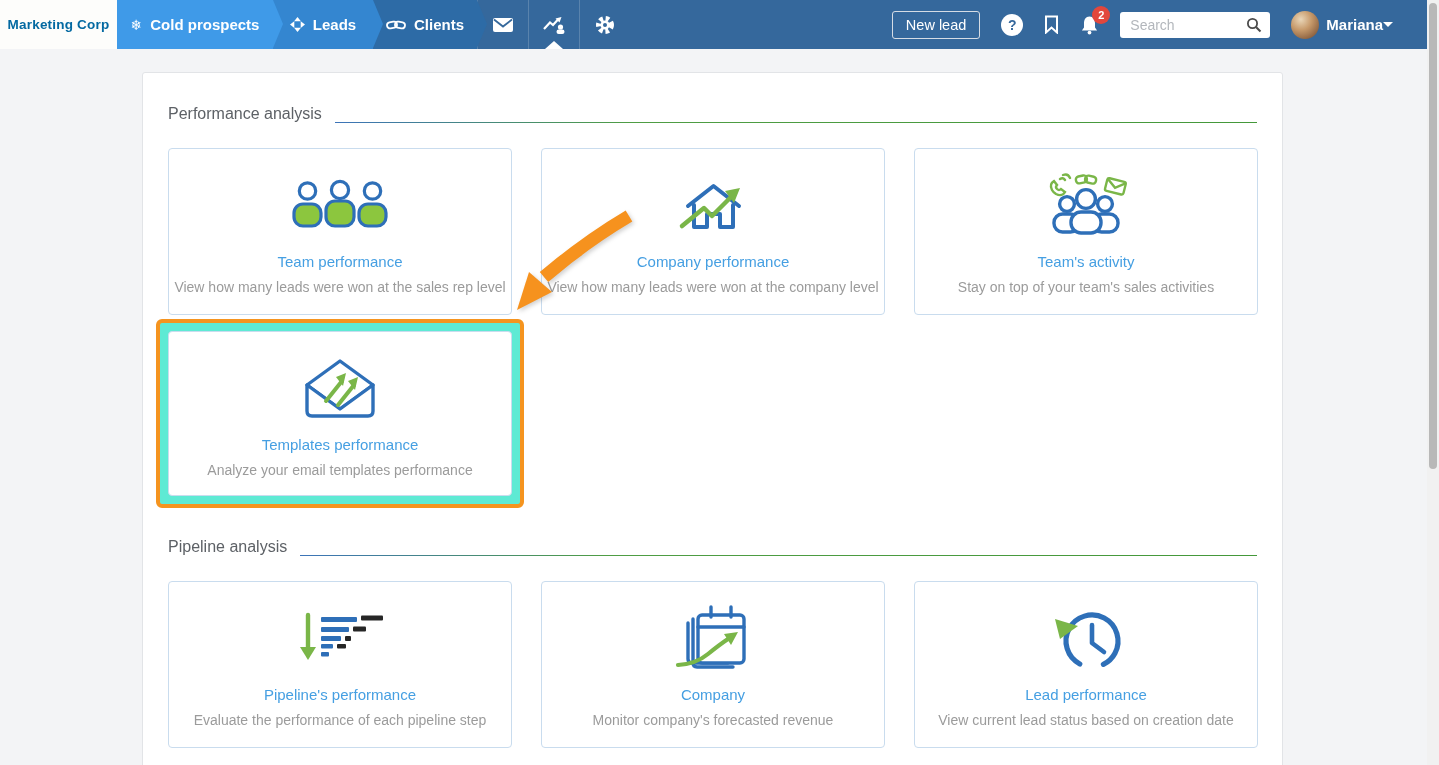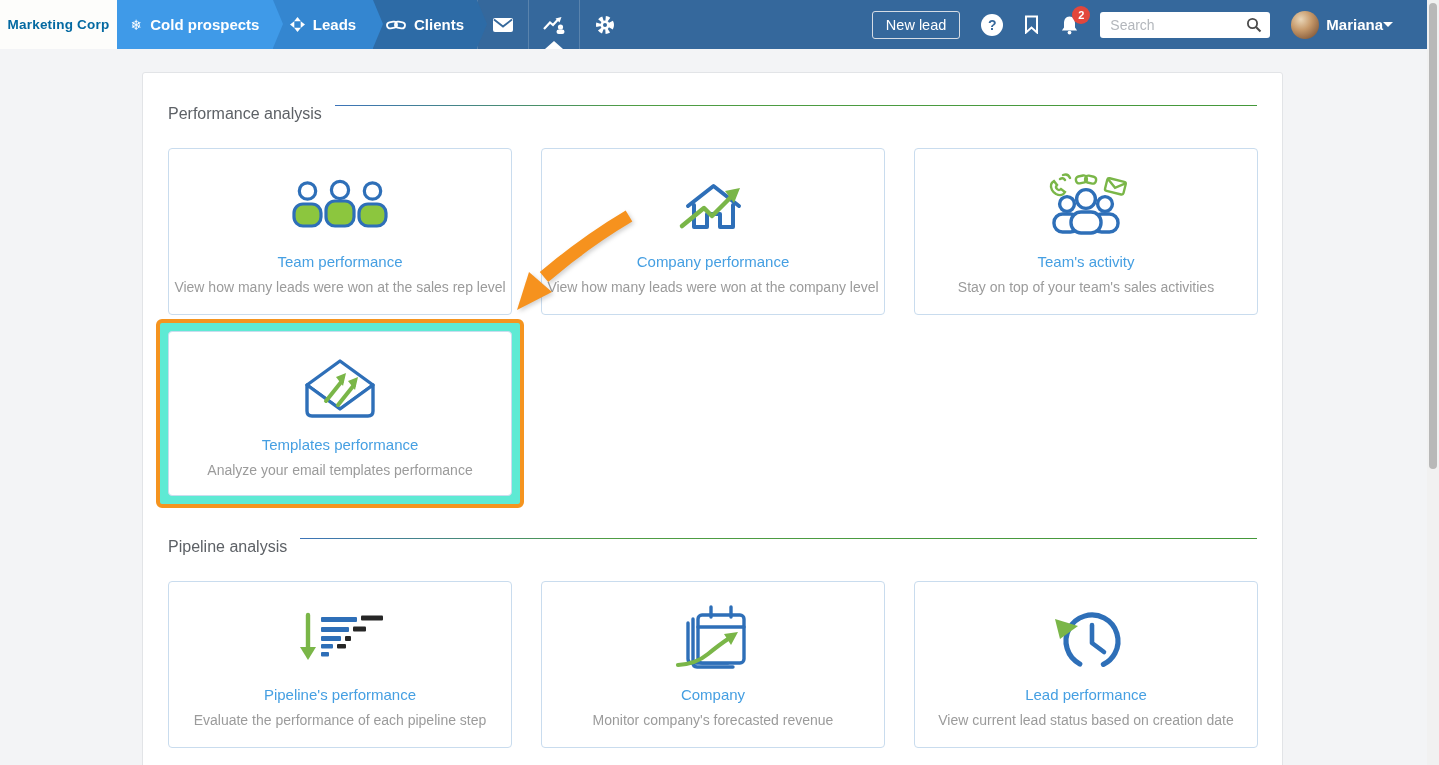--- a/index.html
+++ b/index.html
@@ -64,21 +64,21 @@
     display:flex; align-items:center; justify-content:center; cursor:pointer;
   }
   .bell-wrap { position:relative; cursor:pointer; }
   .badge {
     position:absolute; top:-9px; right:-11px;
     min-width:18px; height:18px; border-radius:50%; background:#e2473c;
     color:#fff; font-size:11px; font-weight:bold;
     display:flex; align-items:center; justify-content:center;
   }
   .search-box {
-    width:170px; height:26px; background:#fff; border-radius:3px;
+    width:150px; height:26px; background:#fff; border-radius:3px;
     display:flex; align-items:center; padding:0 8px 0 10px;
   }
   .search-box input {
     border:none; outline:none; flex:1; font-size:14px; color:#444; min-width:0;
     font-family:inherit; background:transparent;
   }
   .search-box input::placeholder { color:#b3b7bc; }
   .avatar {
     width:28px; height:28px; border-radius:50%;
     background:radial-gradient(circle at 35% 30%, #e9d6b8 0%, #c79a6b 40%, #8a5f3e 80%, #6e4a30 100%);
@@ -92,21 +92,21 @@
     width:0; height:0; border-left:5px solid transparent; border-right:5px solid transparent;
     border-top:5px solid #fff; display:inline-block;
   }
 
   
   .content-card {
     position:absolute; left:142px; top:72px; width:1141px; height:740px;
     background:#fff; border:1px solid #e2e4e7; border-radius:3px;
     padding:0 25px;
   }
-  .section-header { display:flex; align-items:flex-start; }
+  .section-header { display:flex; align-items:flex-end; }
   .section-header.first { padding-top:32px; }
   .section-header.second { padding-top:30px; }
   .section-title { font-size:16px; color:#5d6166; white-space:nowrap; }
   .section-line {
     flex:1; height:1px; margin-left:13px; margin-right:0;
     background:linear-gradient(90deg,#3d74b9 0%, #4f9d44 32%, #44983a 100%);
   }
   .cards-grid {
     display:grid; grid-template-columns:repeat(3,344px); column-gap:29px;
     margin-top:25px;

